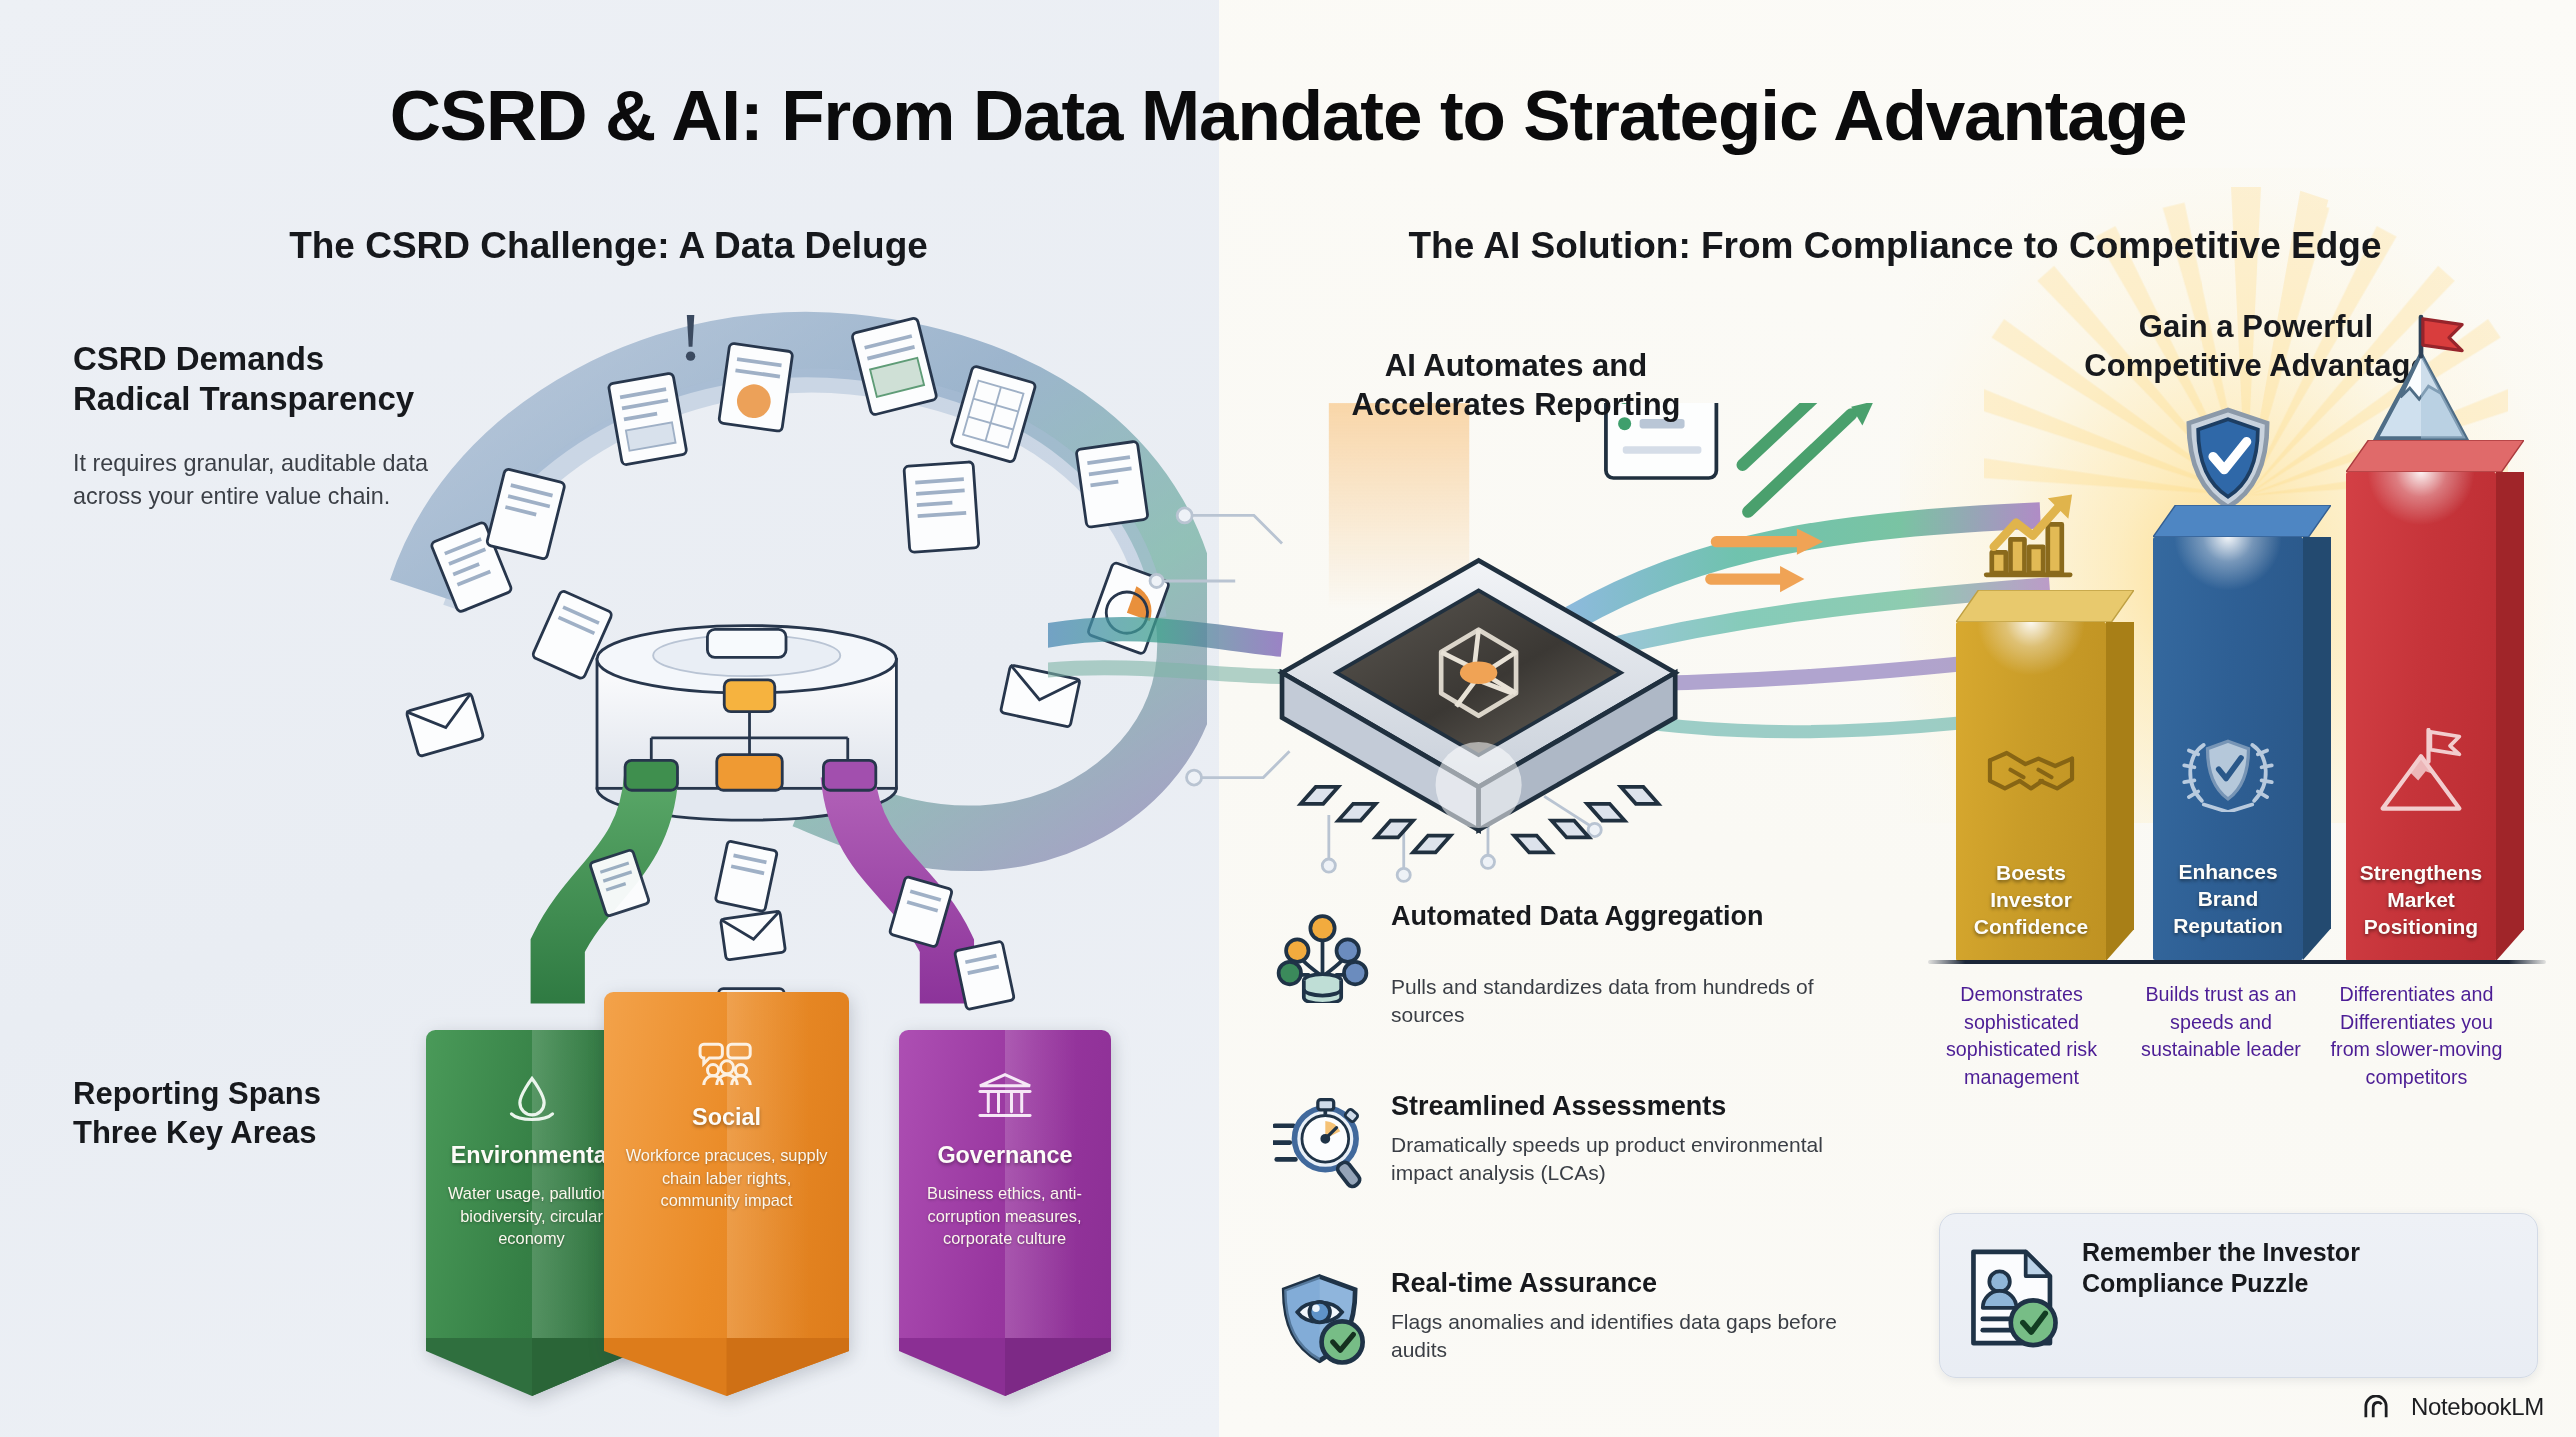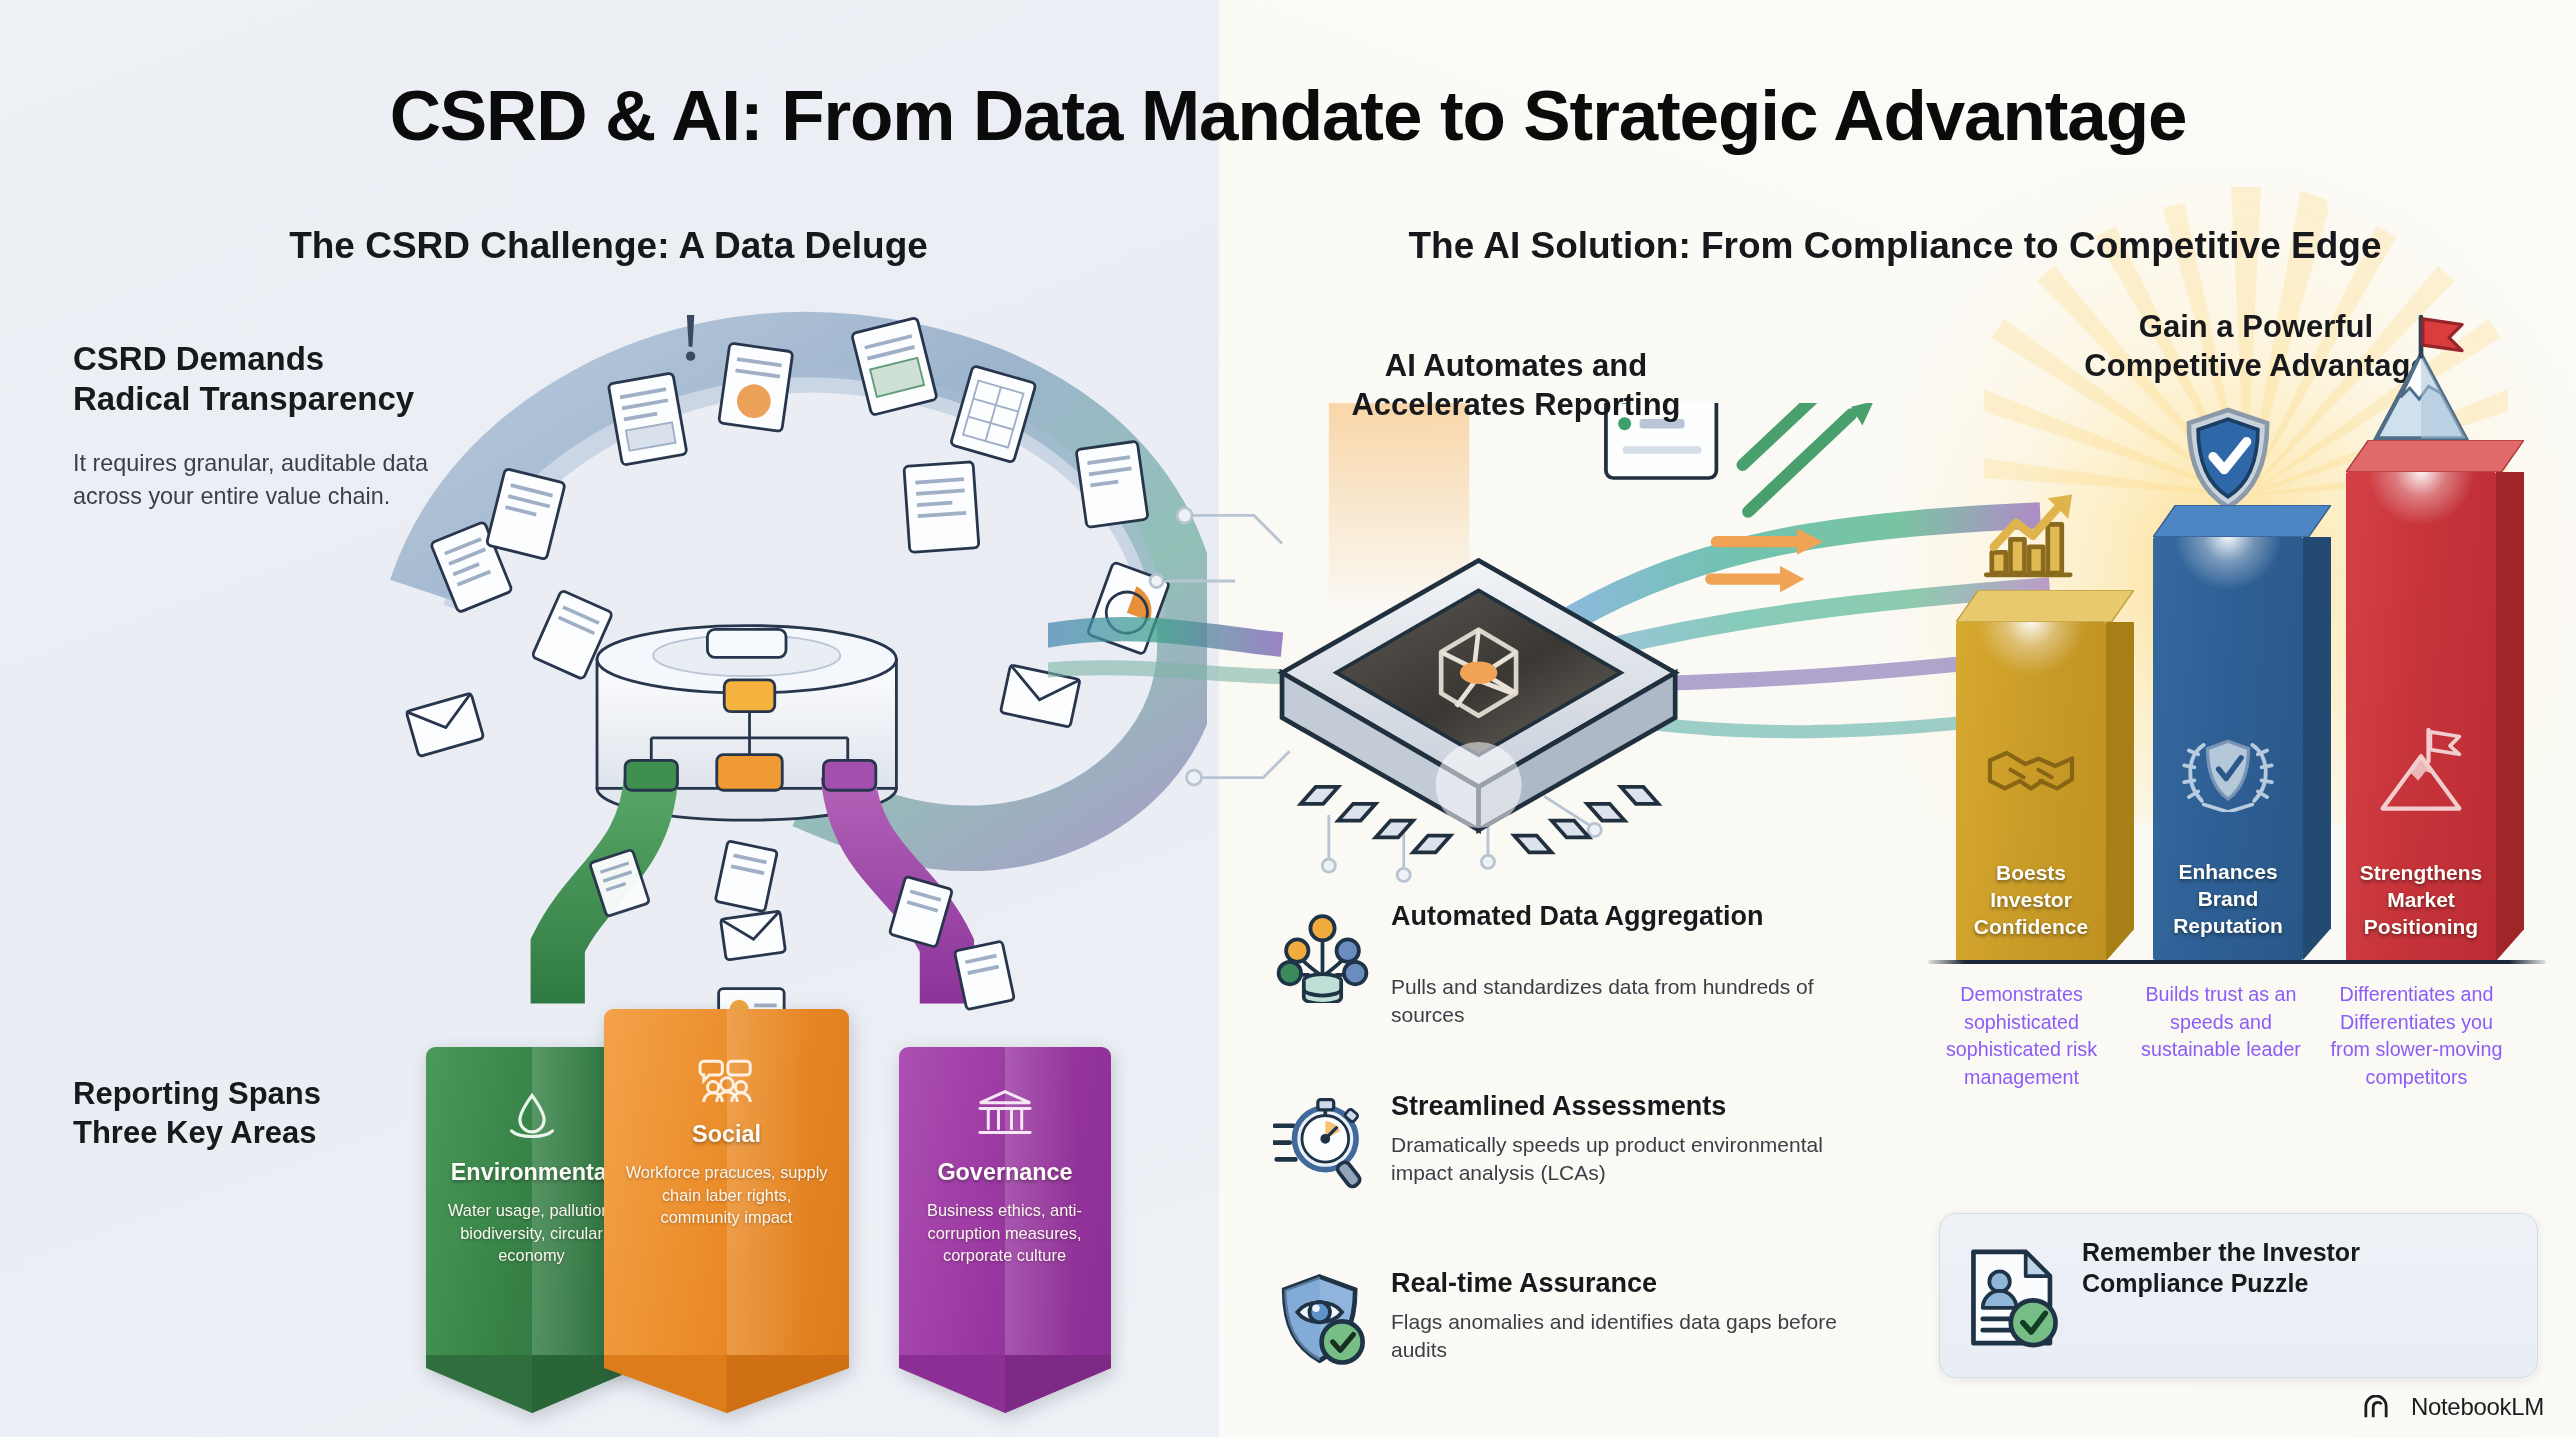--- a/index.html
+++ b/index.html
@@ -54,21 +54,21 @@
   .lead-body {
     position: absolute; left: 73px; top: 447px; width: 374px;
     font-size: 23.4px; line-height: 1.40; color: #3b3f46;
   }
   .spans-head {
     position: absolute; left: 73px; top: 1075px; width: 393px;
     font-size: 31px; font-weight: bold; line-height: 1.25; color: #17191d;
   }
   
   .pillar {
-    position: absolute; bottom: 26px; width: 212px; height: 365px;
+    position: absolute; bottom: 43px; width: 212px; height: 365px;
     border-radius: 9.4px 9.4px 0 0;
     filter: drop-shadow(2.8px 5.6px 8.4px rgba(40,50,70,.22));
   }
   .pillar .body { position:absolute; inset:0 0 45px 0; border-radius:9.4px 9.4px 0 0; }
   .pillar .tip {
     position:absolute; left:0; bottom:-0.9px; width:100%; height:58px;
   }
   .pillar .sheen {
     position:absolute; left:50%; top:0; width:34%; height:100%;
     background:linear-gradient(90deg,rgba(255,255,255,.16),rgba(255,255,255,0));
@@ -133,21 +133,21 @@
   .bar-crown {
     position:absolute; left:50%; transform:translateX(-50%);
   }
   .ground {
     position:absolute; left:1928px; top:960px; width:618px; height:3.7px;
     background:linear-gradient(90deg,rgba(25,35,55,.1),#1b2638 6%,#1b2638 94%,rgba(25,35,55,.1));
     border-radius:1.9px;
   }
   .bar-caption {
     position:absolute; top:981px; text-align:center;
-    font-size:19.7px; line-height:1.40; color:#8b5cf6;
+    font-size:19.7px; line-height:1.40; color:#4c1d95;
   }
   
   .callout {
     position:absolute; left:1939px; top:1213px; width:599px; height:165px;
     background:linear-gradient(180deg,#eef1f6 0%,#e9edf4 100%);
     border:1.4px solid #d3dae6; border-radius:17px;
     box-shadow:0 2.8px 9.4px rgba(40,55,80,.09);
   }
   .callout .cicon { position:absolute; left:26px; top:32px; width:97px; height:103px; }
   .callout .ctitle {

